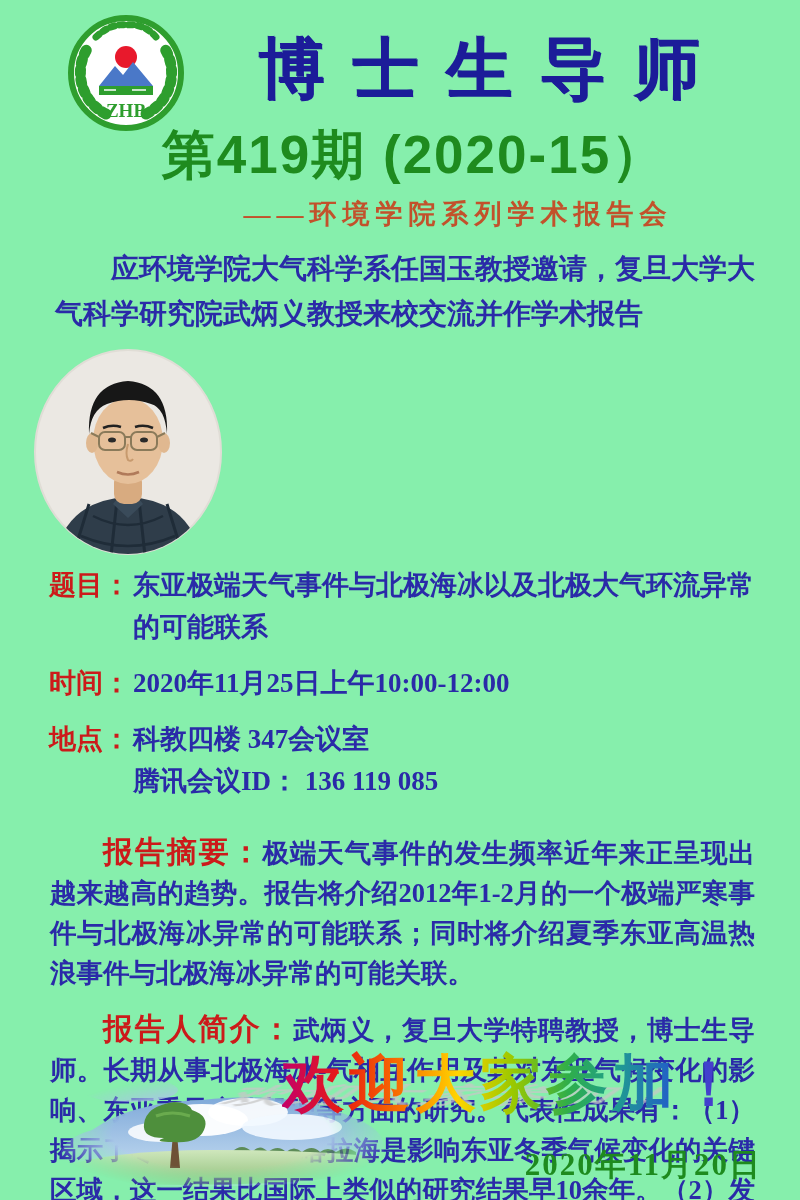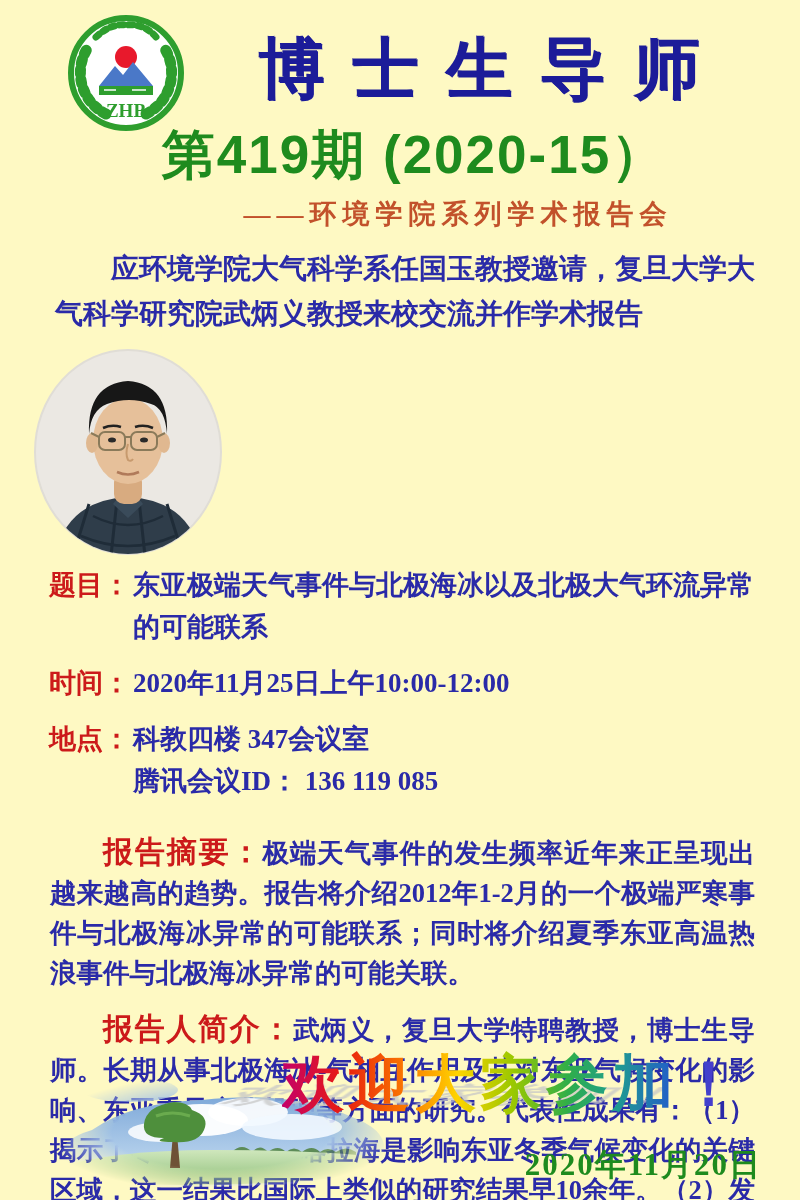--- a/index.html
+++ b/index.html
@@ -1,20 +1,20 @@
 <!DOCTYPE html>
 <html><head>
 <meta charset="utf-8">
 <style>
   * { margin:0; padding:0; box-sizing:border-box; }
   html,body { background:#ffffff; }
   body { font-family: "Liberation Serif", "DejaVu Serif", serif; }
   .poster {
     position:relative; width:800px; height:1200px; margin:0 auto;
-    background:#fef9c3; overflow:hidden;
+    background:#86efac; overflow:hidden;
   }
 
   
   .logo {
     position:absolute; left:66px; top:12px; width:120px; height:122px;
   }
   .forum-title {
     margin:18px 10px 0 168px; text-align:center;
     font-size:66px; font-weight:bold; color:#1c1c99;
     letter-spacing:0.42em; text-indent:0.42em;

